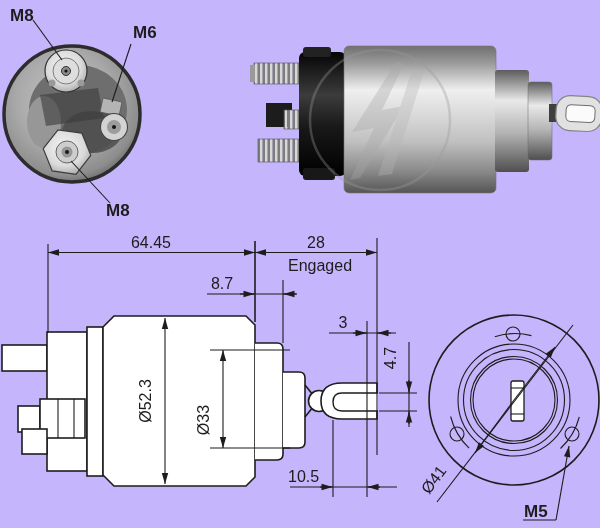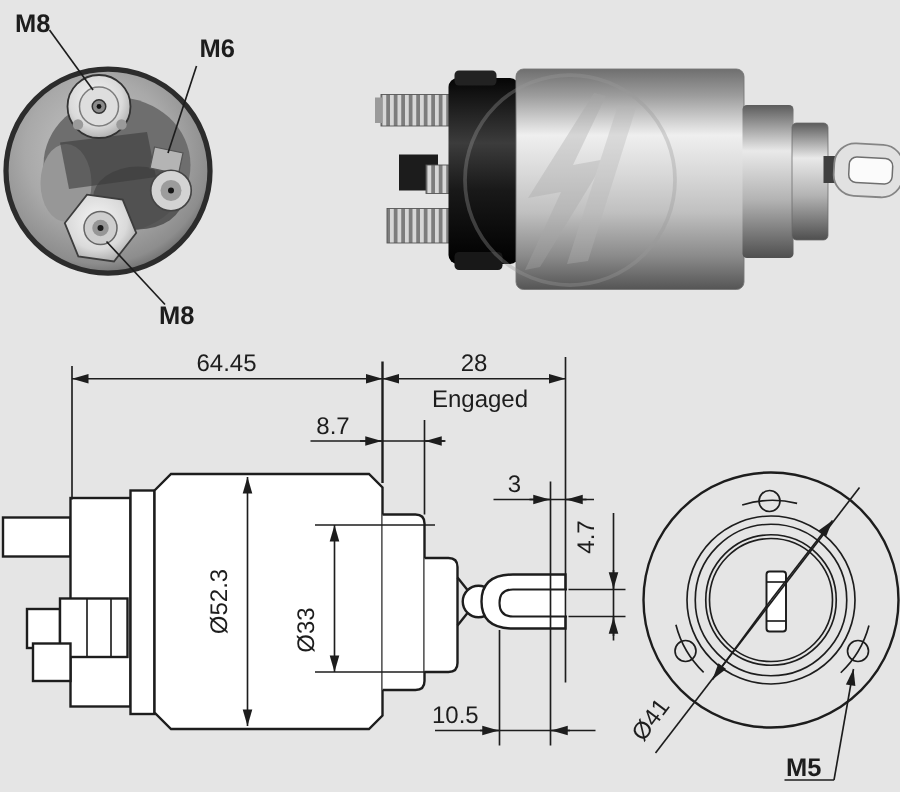--- a/index.html
+++ b/index.html
@@ -1,16 +1,16 @@
 <!DOCTYPE html>
 <html><head>
 <meta charset="utf-8">
 <style>
   html,body{margin:0;padding:0;background:#ffffff;}
-  #stage{position:relative;width:600px;height:528px;background:#e5e5e5;overflow:hidden;
+  #stage{position:relative;width:600px;height:528px;background:#c4b5fd;overflow:hidden;
          font-family:"Liberation Sans",sans-serif;}
   svg{display:block;}
   text{fill:#1d1d1d;}
   .dimtxt{font-size:16px;font-weight:400;}
   .threadtxt{font-size:17px;font-weight:700;}
   .thin{stroke:#1d1d1d;stroke-width:1.1;fill:none;}
   .thick{stroke:#1d1d1d;stroke-width:1.6;fill:none;}
   .part{stroke:#1d1d1d;stroke-width:1.6;fill:#ffffff;}
 </style>
 </head>

